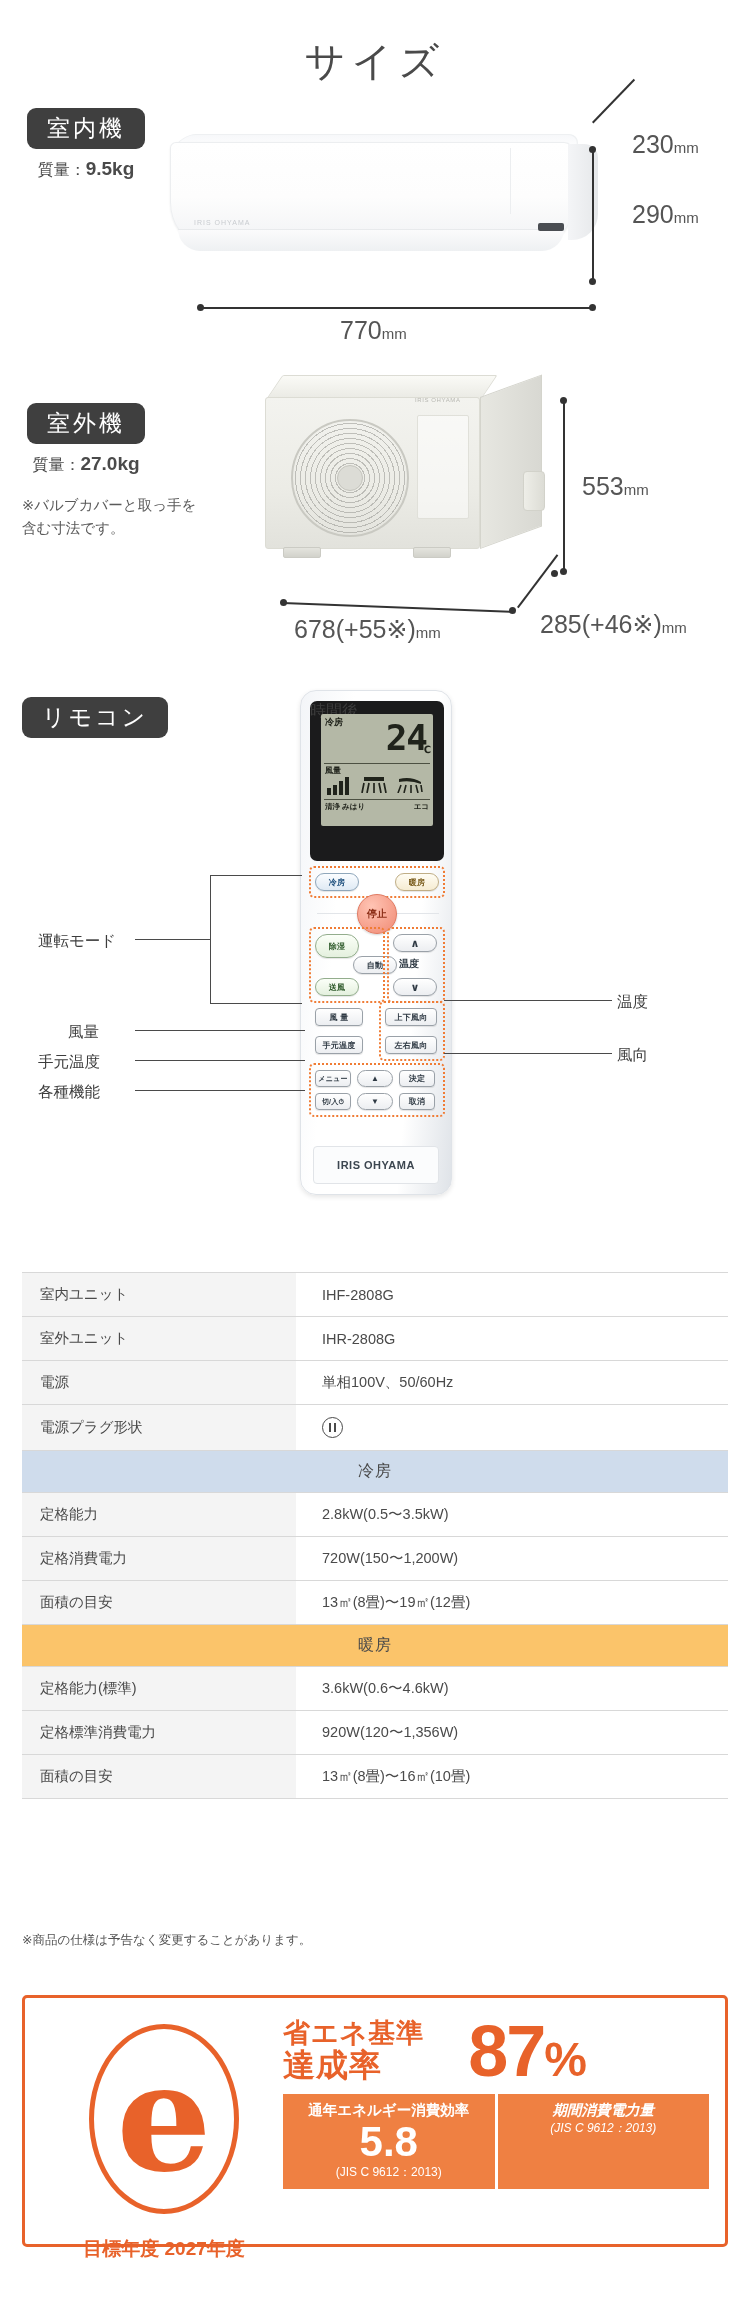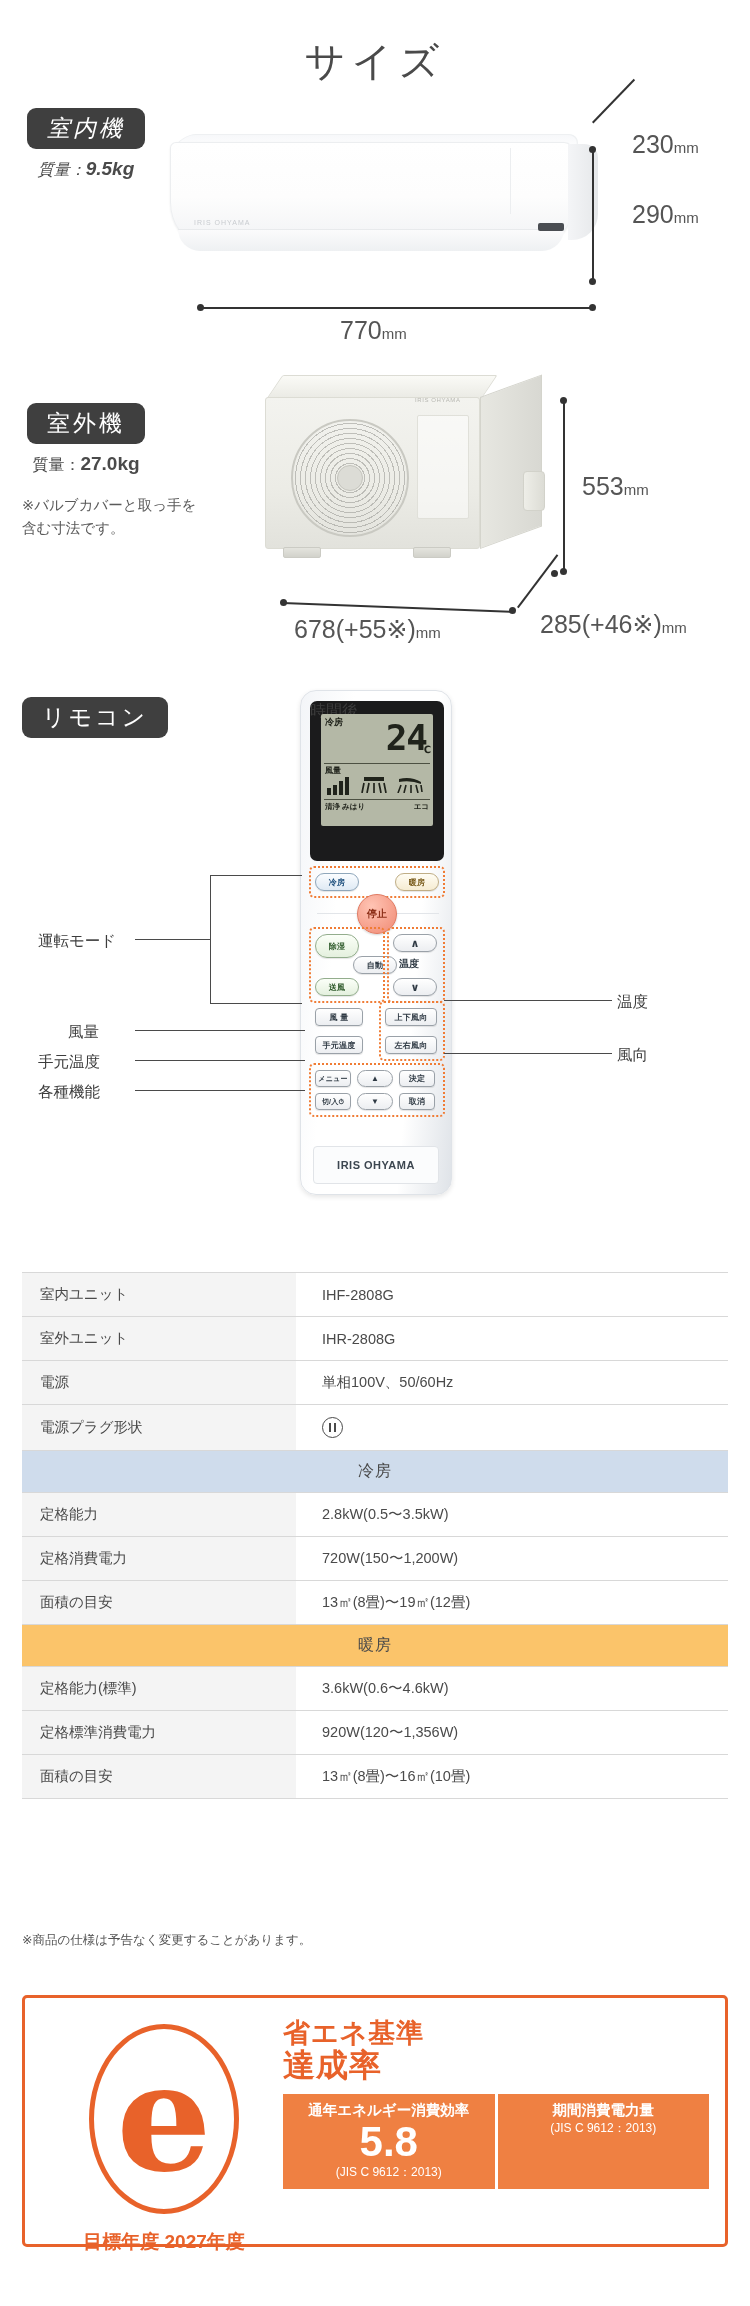--- a/index.html
+++ b/index.html
@@ -316,52 +316,52 @@
     width: 150px; height: 190px; margin: 0 auto;
     border: 5px solid #e8622a; border-radius: 50%;
     position: relative;
   }
   .e-letter {
     position:absolute; left:0; right:0; top:50%; transform:translateY(-52%);
     font-size: 150px; line-height: .72; font-weight: 700; color:#e8622a;
     font-family: "DejaVu Serif", serif;
   }
   .e-year {
-    margin-top: 15px; font-size: 19px; font-weight: 700; color:#e8622a;
+    margin-top: 22px; font-size: 19px; font-weight: 700; color:#e8622a;
     white-space: nowrap;
     text-align: center;
   }
   .e-right { position:absolute; left: 258px; top: 20px; right: 16px; }
   .e-head { display:flex; align-items:flex-start;gap:32px; }
   .e-head-txt { font-size: 27px; font-weight:700; color:#e8622a; line-height:1.12; letter-spacing:1px; }
   .e-head-txt .l2 { font-size: 32px; display:block; }
   .e-pct {
     margin-left: 12px; font-size: 72px; font-weight: 700; color:#e8622a;
     line-height: .92; letter-spacing:-2px;
   }
   .e-pct .sym { font-size: 48px; }
   .e-boxes { display:flex; margin-top: 10px; }
   .e-box {
     background:#ef8042; color:#fff; text-align:center; padding: 7px 6px 8px;
     flex: 1;
   }
-  .e-box + .e-box { border-left: 3px solid #fff; }
+  .e-box + .e-box { border-left: 3px solid #fff; font-style: italic; }
   .e-box .cap { font-size: 14.5px; font-weight:700; letter-spacing:0; }
   .e-box .val { font-size: 42px; font-weight:700; line-height:1.05; }
   .e-box .val .u { font-size: 23px; }
   .e-box .jis { font-size: 12px; }
 </style>
 </head>
 <body>
 
 <div class="page">
 
   <div class="page-title">サイズ</div>
 
-  <div class="abs" style="left:22px; top:108px; text-align:center; width:128px;font-style:italic;">
+  <div class="abs" style="left:22px; top:108px; text-align:center; width:128px;">
     <div class="badge">室内機</div>
     <div class="weight">
       <span>質量：</span><b>9.5kg</b>
     </div>
   </div>
 
   <div class="indoor">
     <div class="top"></div>
     <div class="face"></div>
     <div class="side"></div>
@@ -590,20 +590,23 @@
         <span>2027年度</span>
       </div>
     </div>
 
     <div class="e-right">
       <div class="e-head">
         <div class="e-head-txt">
           <span>省エネ基準</span>
           <span class="l2">達成率</span>
         </div>
+        <div class="e-pct">
+          <span>87</span><span class="sym">%</span>
+        </div>
       </div>
 
       <div class="e-boxes">
         <div class="e-box">
           <div class="cap">通年エネルギー消費効率</div>
           <div class="val">
             <span>5.8</span><span class="u"></span>
           </div>
           <div class="jis">(JIS C 9612：2013)</div>
         </div>

